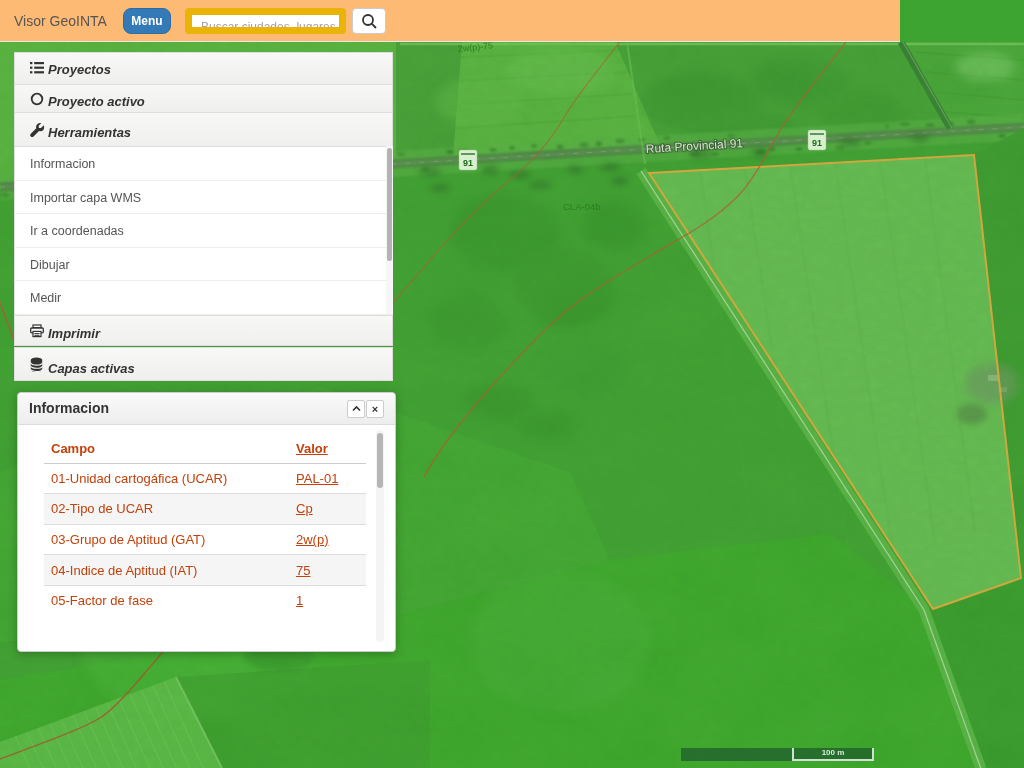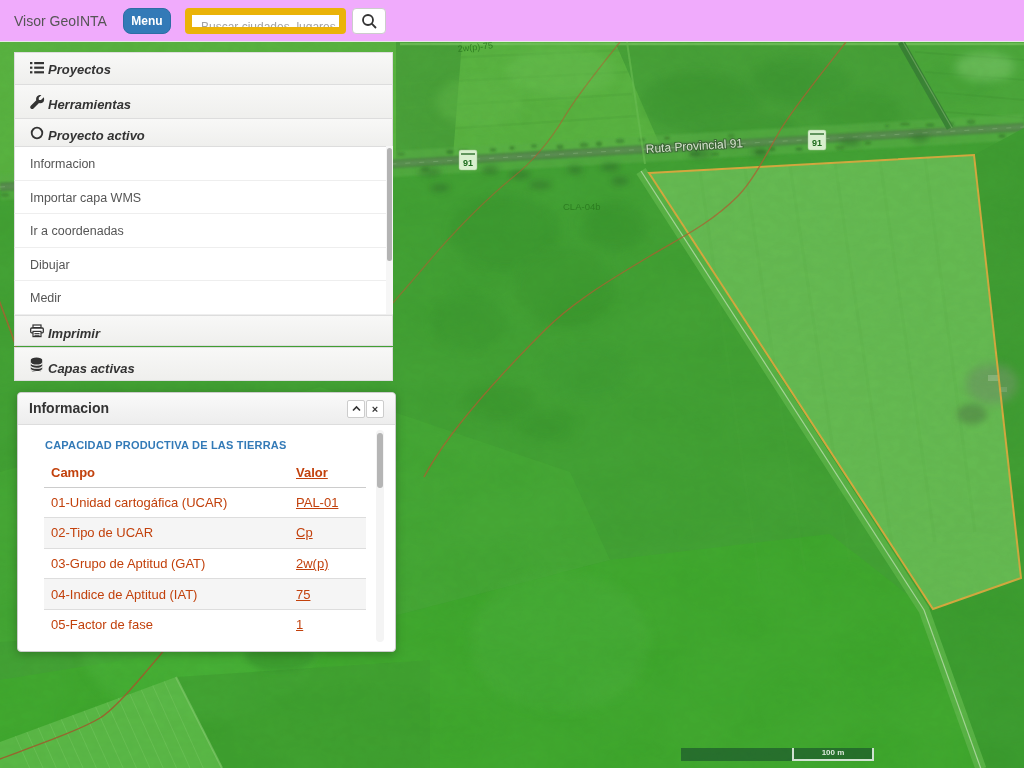--- a/index.html
+++ b/index.html
@@ -1,19 +1,19 @@
 <!DOCTYPE html>
 <html><head>
 <meta charset="utf-8">
 <style>
 * { margin:0; padding:0; box-sizing:border-box; }
 html,body { width:1024px; height:768px; overflow:hidden; font-family:"Liberation Sans", sans-serif; }
 #stage { position:relative; width:1024px; height:768px; background:#3da432; overflow:hidden; }
 #mapsvg { position:absolute; left:0; top:42px; }
-#topbar { position:absolute; left:0; top:0; width:1024px; height:42px; background:#f0abfc; border-bottom:1px solid #e7e7e7; z-index:30; }
+#topbar { position:absolute; left:0; top:0; width:900px; height:42px; background:#fdba74; border-bottom:1px solid #e7e7e7; z-index:30; }
 #brand { position:absolute; left:14px; top:13px; font-size:14px; color:#555; }
 #menubtn { position:absolute; left:123px; top:8px; width:48px; height:26px; background:#337ab7; border:1px solid #2e6da4; border-radius:8px; color:#fff; font-size:12px; font-weight:bold; text-align:center; line-height:24px; }
 #searchbox { position:absolute; left:185px; top:8px; width:161px; height:26px; background:#fff; border:7px solid #eab308; border-radius:4px; color:#a2a2a2; font-size:12px; line-height:24px; padding-left:9px; white-space:nowrap; overflow:hidden; }
 #searchbtn { position:absolute; left:352px; top:8px; width:34px; height:26px; background:#fff; border:1px solid #ccc; border-radius:4px; text-align:center; }
 .panelgroup { position:absolute; left:14px; top:52px; width:379px; z-index:20; }
 .phead { background:linear-gradient(#f8f8f7,#efefed); border:1px solid #ddd; margin-top:-1px; font-size:13px; font-weight:bold; color:#333; height:33px; padding:9px 28px 0 15px;font-style:italic; }
 .phead:first-child { margin-top:0; }
 .ph2 { height:29px !important; padding-top:7px !important; }
 .ph3 { height:35px !important; padding-top:10px !important; }
 .ph4 { height:31px !important; padding-top:8px !important; margin-top:0 !important; }
@@ -279,26 +279,26 @@
     <div class="phead"><span class="ic"><svg width="14" height="12" viewBox="0 0 14 12">
             <g fill="#333">
               <rect x="0" y="0" width="2.4" height="2.2"></rect>
               <rect x="0" y="4.6" width="2.4" height="2.2"></rect>
               <rect x="0" y="9.2" width="2.4" height="2.2"></rect>
               <rect x="4.2" y="0" width="9.8" height="2.2"></rect>
               <rect x="4.2" y="4.6" width="9.8" height="2.2"></rect>
               <rect x="4.2" y="9.2" width="9.8" height="2.2"></rect>
             </g>
           </svg></span>Proyectos</div>
+    <div class="phead ph2"><span class="ic"><svg width="14" height="14" viewBox="0 0 14 14">
+            <circle cx="7" cy="7" r="5.3" fill="none" stroke="#333" stroke-width="1.8"></circle>
+          </svg></span>Proyecto activo</div>
     <div class="phead ph3"><span class="ic"><svg width="15" height="14" viewBox="0 0 15 14">
             <path d="M13.8 2.3 L11 5.1 L8.9 4.9 L8.7 2.8 L11.4 0.1 C10 -0.4 8.2 0.2 7.2 1.2 C6.1 2.3 5.8 3.9 6.3 5.3 L0.8 10.8 C0 11.6 0 12.9 0.8 13.6 C1.5 14.3 2.8 14.3 3.5 13.6 L9 8.1 C10.4 8.6 12 8.3 13.1 7.2 C14.2 6.1 14.4 3.8 13.8 2.3 Z" fill="#333"></path>
           </svg></span>Herramientas</div>
-    <div class="phead ph2"><span class="ic"><svg width="14" height="14" viewBox="0 0 14 14">
-            <circle cx="7" cy="7" r="5.3" fill="none" stroke="#333" stroke-width="1.8"></circle>
-          </svg></span>Proyecto activo</div>
     <div class="pitem">Informacion</div>
     <div class="pitem">Importar capa WMS</div>
     <div class="pitem">Ir a coordenadas</div>
     <div class="pitem">Dibujar</div>
     <div class="pitem">Medir</div>
     <div class="phead ph4"><span class="ic"><svg width="14" height="14" viewBox="0 0 14 14">
             <rect x="3" y="1" width="8" height="2.6" fill="#fff" stroke="#333" stroke-width="1.2"></rect>
             <rect x="0.7" y="4" width="12.6" height="4.8" rx="1" fill="#fff" stroke="#333" stroke-width="1.3"></rect>
             <rect x="3" y="7.4" width="8" height="5.2" fill="#fff" stroke="#333" stroke-width="1.2"></rect>
             <line x1="4.4" y1="9.6" x2="9.6" y2="9.6" stroke="#333" stroke-width="1"></line>
@@ -318,21 +318,20 @@
     </div>
 
   <div id="infopanel">
     <div id="infohead">Informacion
       <span class="winbtn">×</span>
       <span class="winbtn"><svg width="9" height="8" viewBox="0 0 9 8">
             <path d="M1 5.5 L4.5 2 L8 5.5" fill="none" stroke="#333" stroke-width="1.6"></path>
           </svg></span>
     </div>
     <div id="infobody">
-      <div id="captitle">CAPACIDAD PRODUCTIVA DE LAS TIERRAS</div>
       <table class="vals">
         <tbody>
             <tr>
               <th>Campo</th>
               <th class="v">Valor</th>
             </tr>
         <tr>
               <td>01-Unidad cartogáfica (UCAR)</td>
               <td class="v">PAL-01</td>
             </tr>

